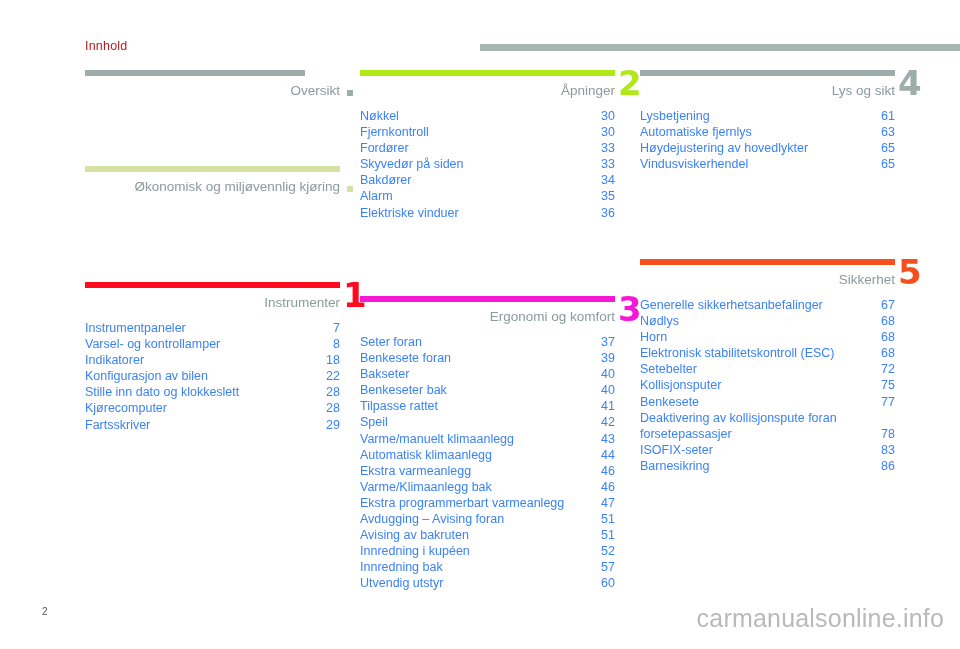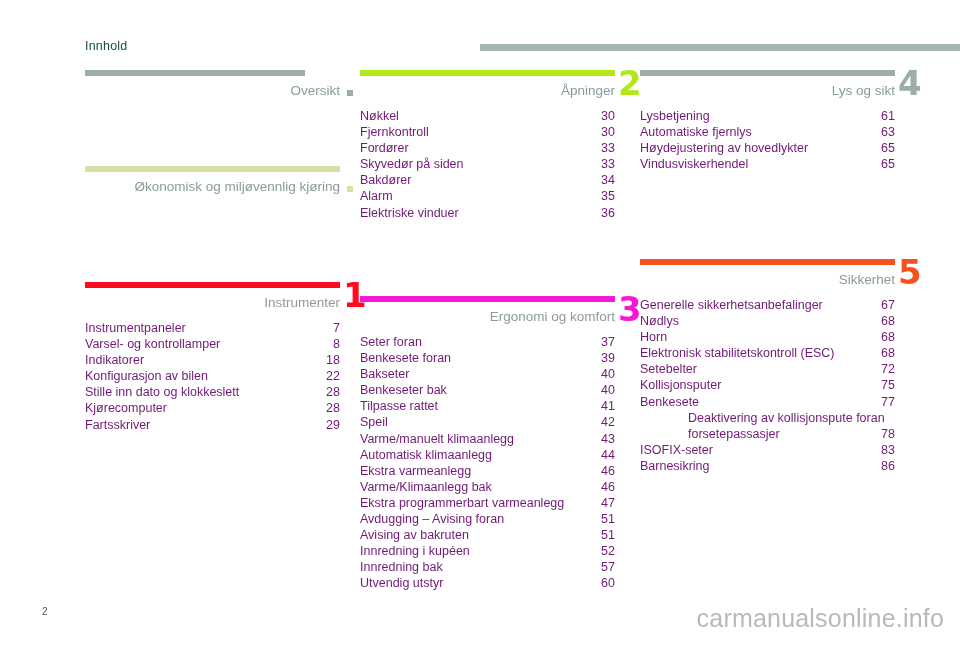--- a/index.html
+++ b/index.html
@@ -23,21 +23,21 @@
     top: 38px;
     left: 0;
     width: 960px;
     height: 22px;
   }
   .page-header-title {
     position: absolute;
     left: 85px;
     top: 0;
     font-size: 12.5px;
-    color: #14532d;
+    color: #b91c1c;
     letter-spacing: .2px;
     line-height: 16px;
   }
   .page-header-rule {
     position: absolute;
     left: 480px;
     top: 6px;
     width: 480px;
     height: 7px;
     background: #a7b5b3;
@@ -106,36 +106,35 @@
   }
 
   
   .toc-entries {
     margin-top: 2px;
   }
   .toc-entry {
     position: relative;
     font-size: 12.5px;
     line-height: 16.1px;
-    color: #701a75;
+    color: #3b82f6;
     height: 16.1px;
     white-space: nowrap;
   }
   .toc-entry .label {
     display: inline-block;
   }
   .toc-entry .page {
     position: absolute;
     right: 0;
     top: 0;
     text-align: center;
   }
   .toc-entry.two-line {
     height: 32.2px;
-    margin-left: 48px;
   }
   .toc-entry.two-line .page {
     top: 16.1px;
   }
 
   
   .footer-pagenum {
     position: absolute;
     left: 42px;
     top: 606px;

